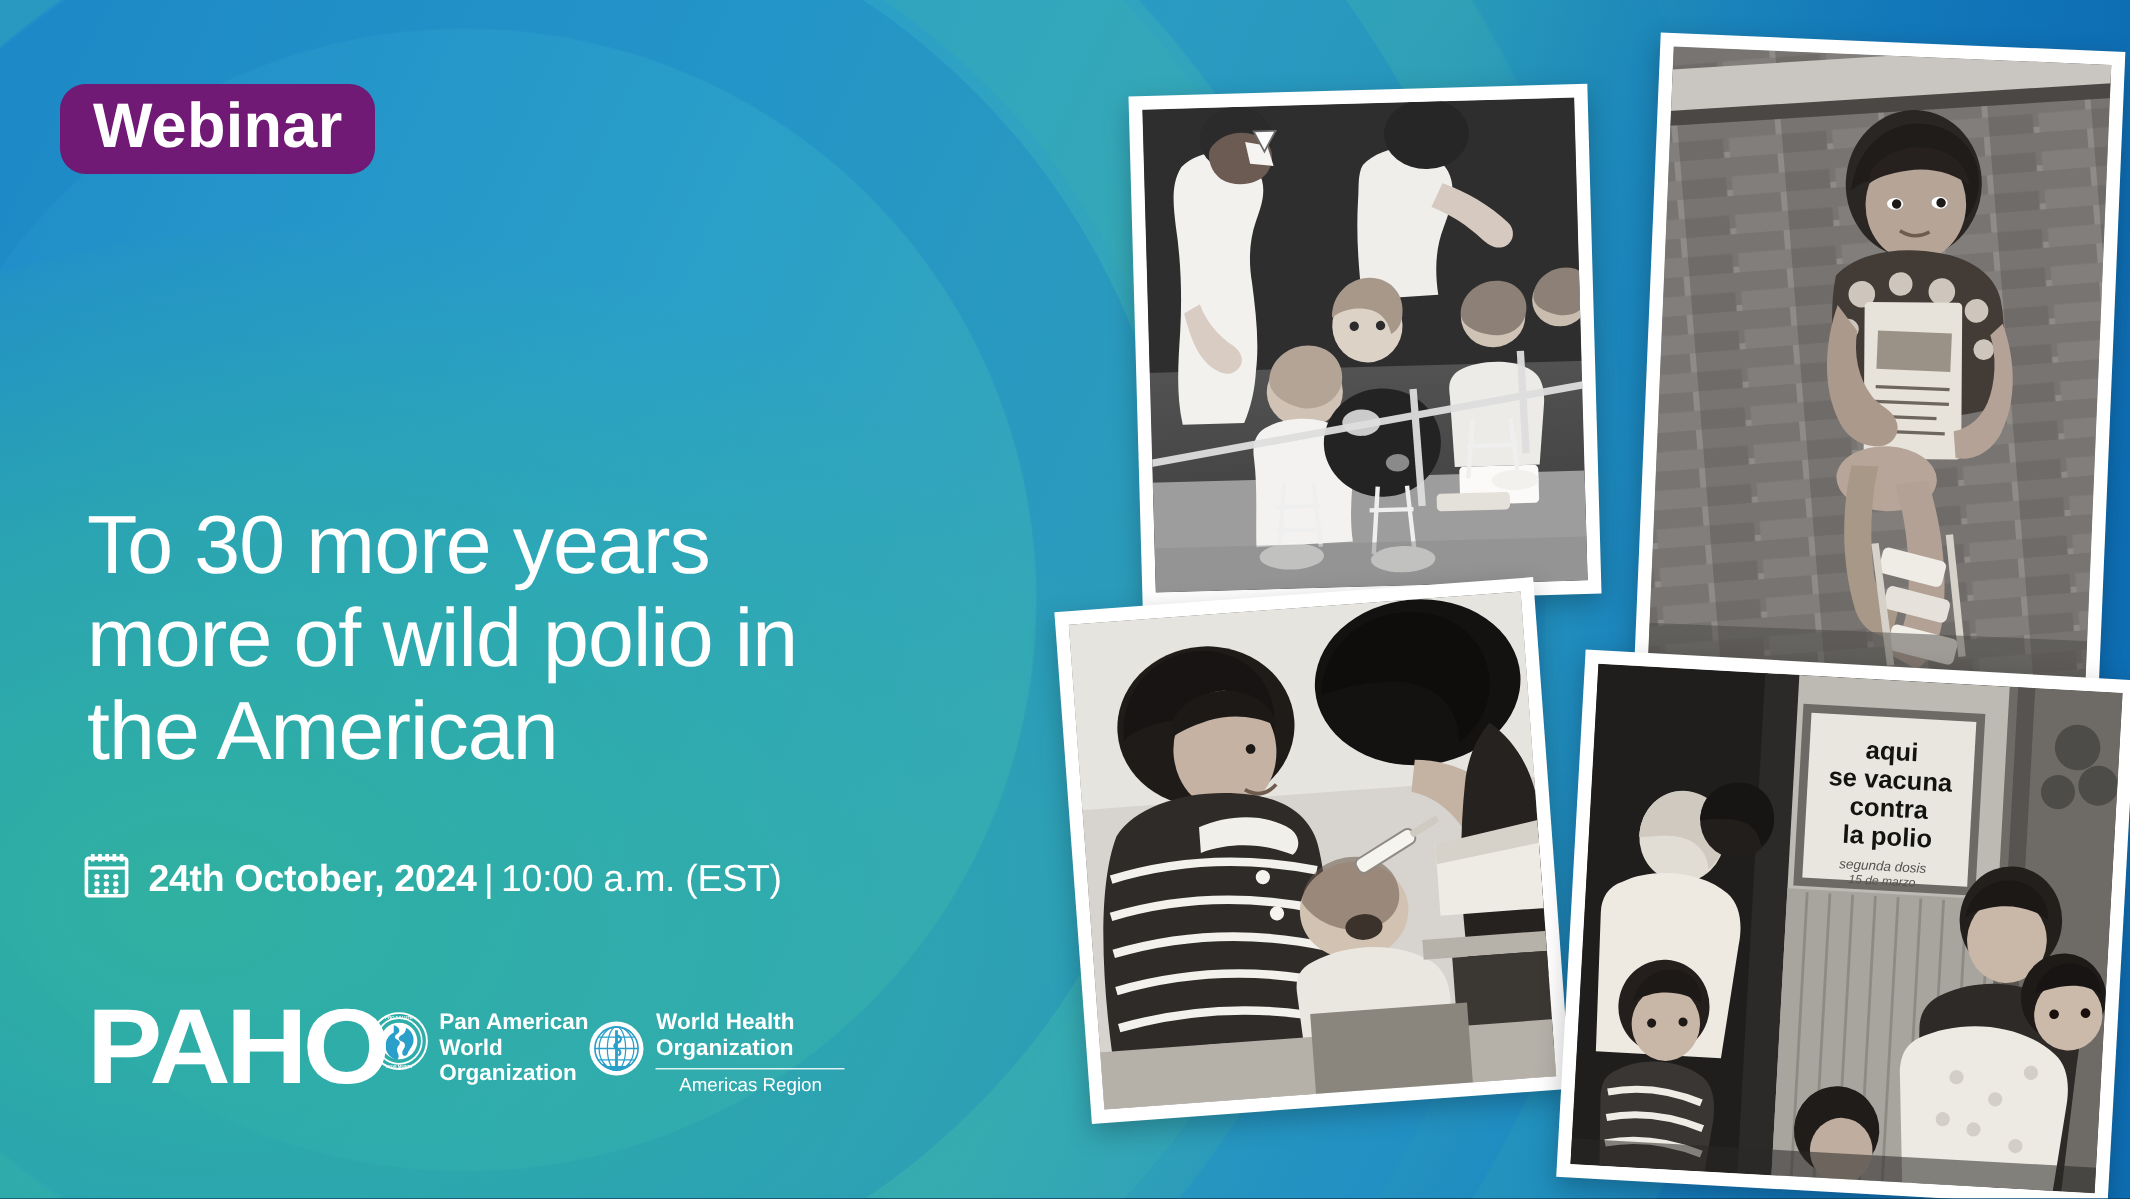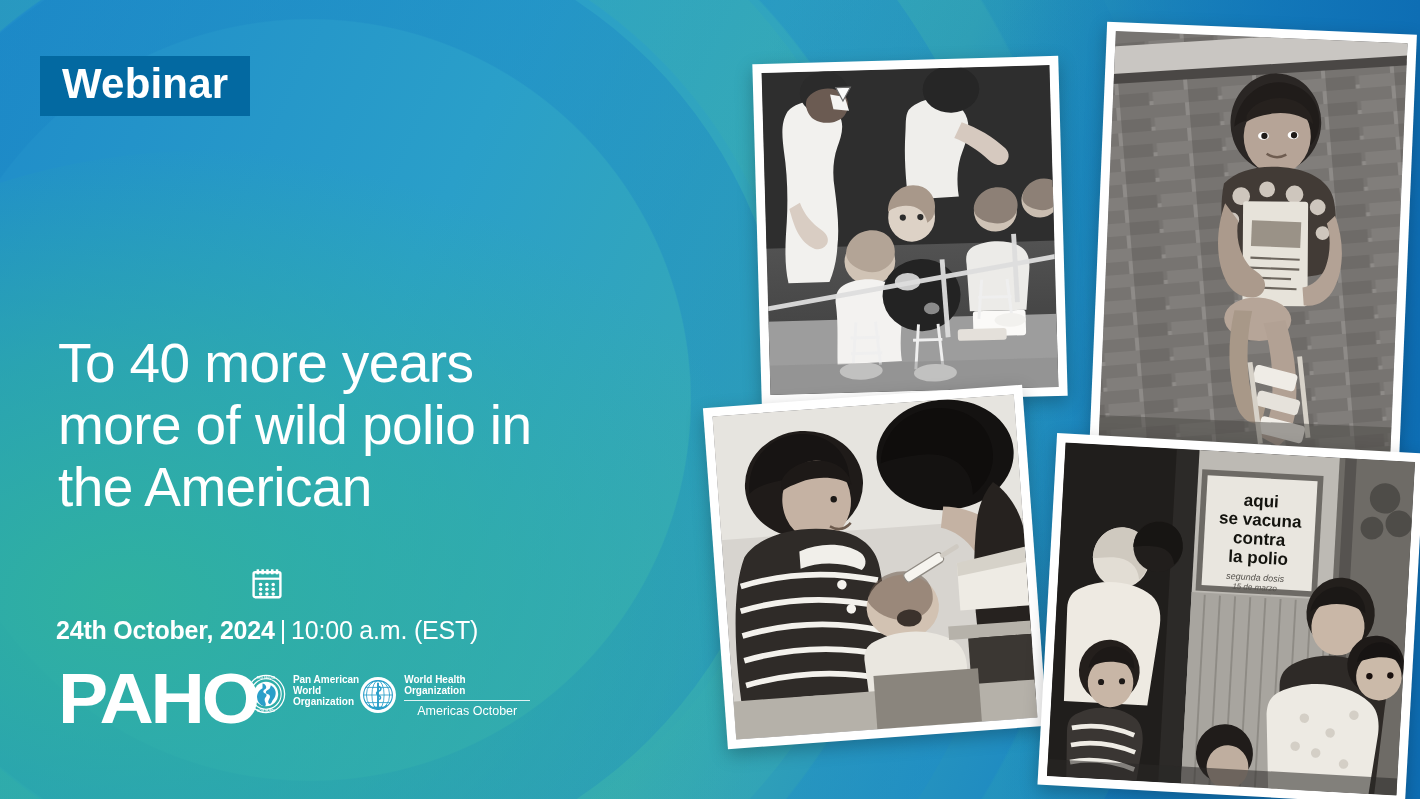--- a/index.html
+++ b/index.html
@@ -72,48 +72,48 @@
   
   .left-col {
     position: absolute;
     left: 0; top: 0;
     width: 700px; height: 799px;
   }
 
   .badge {
     position: absolute;
     left: 40px; top: 56px;
-    background: #0369a1;
+    background: #701a75;
     color: #ffffff;
     font-size: 42px;
     font-weight: bold;
     letter-spacing: 0.2px;
     padding: 7px 22px 11px 22px;
     line-height: 1;
+    border-radius: 17px;
   }
 
   .headline {
     position: absolute;
     left: 58px; top: 332px;
     width: 560px;
     color: #ffffff;
     font-size: 55px;
     font-weight: normal;
     line-height: 1.13;
     letter-spacing: -0.6px;
   }
 
   .datebar {
     position: absolute;
     left: 56px; top: 568px;
     display: flex;
     align-items: center;
     gap: 13px;
     color: #ffffff;
-    flex-direction: column;
   }
   .cal-icon { display: block; }
   .date-text {
     font-size: 25px;
     font-weight: bold;
     letter-spacing: -0.2px;
     white-space: nowrap;
   }
   .date-text .sep { font-weight: normal; padding: 0 5px; }
   .date-text .time { font-weight: normal; }
@@ -136,25 +136,25 @@
     transform-origin: left top;
   }
   .org-block {
     display: flex;
     align-items: flex-start;
     gap: 7px;
     padding-top: 6px;
   }
   .org-text {
     color: #ffffff;
-    font-size: 10px;
+    font-size: 15px;
     font-weight: bold;
     line-height: 1.12;
   }
-  .who-block { padding-top: 6px; display: flex; align-items: flex-end; gap: 7px; }
+  .who-block { padding-top: 6px; display: flex; align-items: center; gap: 7px; }
   .who-text-wrap { display: flex; flex-direction: column; }
   .who-rule {
     height: 1px;
     background: rgba(255,255,255,0.85);
     margin: 4px 0 3px 0;
     width: 126px;
   }
   .who-sub {
     color: #ffffff;
     font-size: 12.5px;
@@ -202,21 +202,21 @@
   <div class="ring r4"></div>
   <div class="glow"></div>
   <div class="glow2"></div>
   <div class="right-wash"></div>
 
   <div class="left-col">
 
     <div class="badge">Webinar</div>
 
     <div class="headline">
-      <div>To 40 more years</div>
+      <div>To 30 more years</div>
       <div>more of wild polio in</div>
       <div>the American</div>
     </div>
 
     <div class="datebar">
       <span class="cal-icon">
         <svg width="30" height="31" viewBox="0 0 30 31" aria-hidden="true">
           <rect x="1.6" y="4.2" width="26.8" height="25" rx="1.6" fill="none" stroke="#ffffff" stroke-width="2.4"></rect>
           <rect x="4.6" y="1.3" width="2.5" height="5" fill="#ffffff"></rect>
           <rect x="9.4" y="1.3" width="2.5" height="5" fill="#ffffff"></rect>
@@ -280,21 +280,21 @@
             <path d="M13.4 31.4 L24.6 31.4" stroke="#2a9fc9" stroke-width="1.6"></path>
             <path d="M10.2 29.2c1.6 2 4.9 3.4 8.8 3.4s7.2 -1.4 8.8 -3.4" fill="none" stroke="#2a9fc9" stroke-width="1.3"></path>
           </svg>
         </span>
         <div class="who-text-wrap">
           <div class="org-text">
             <div>World Health</div>
             <div>Organization</div>
           </div>
           <div class="who-rule"></div>
-          <div class="who-sub">Americas October</div>
+          <div class="who-sub">Americas Region</div>
         </div>
       </div>
 
     </div>
   </div>
 
   <div class="collage">
 
     <div class="photo p-topleft">
       <div class="inner">

